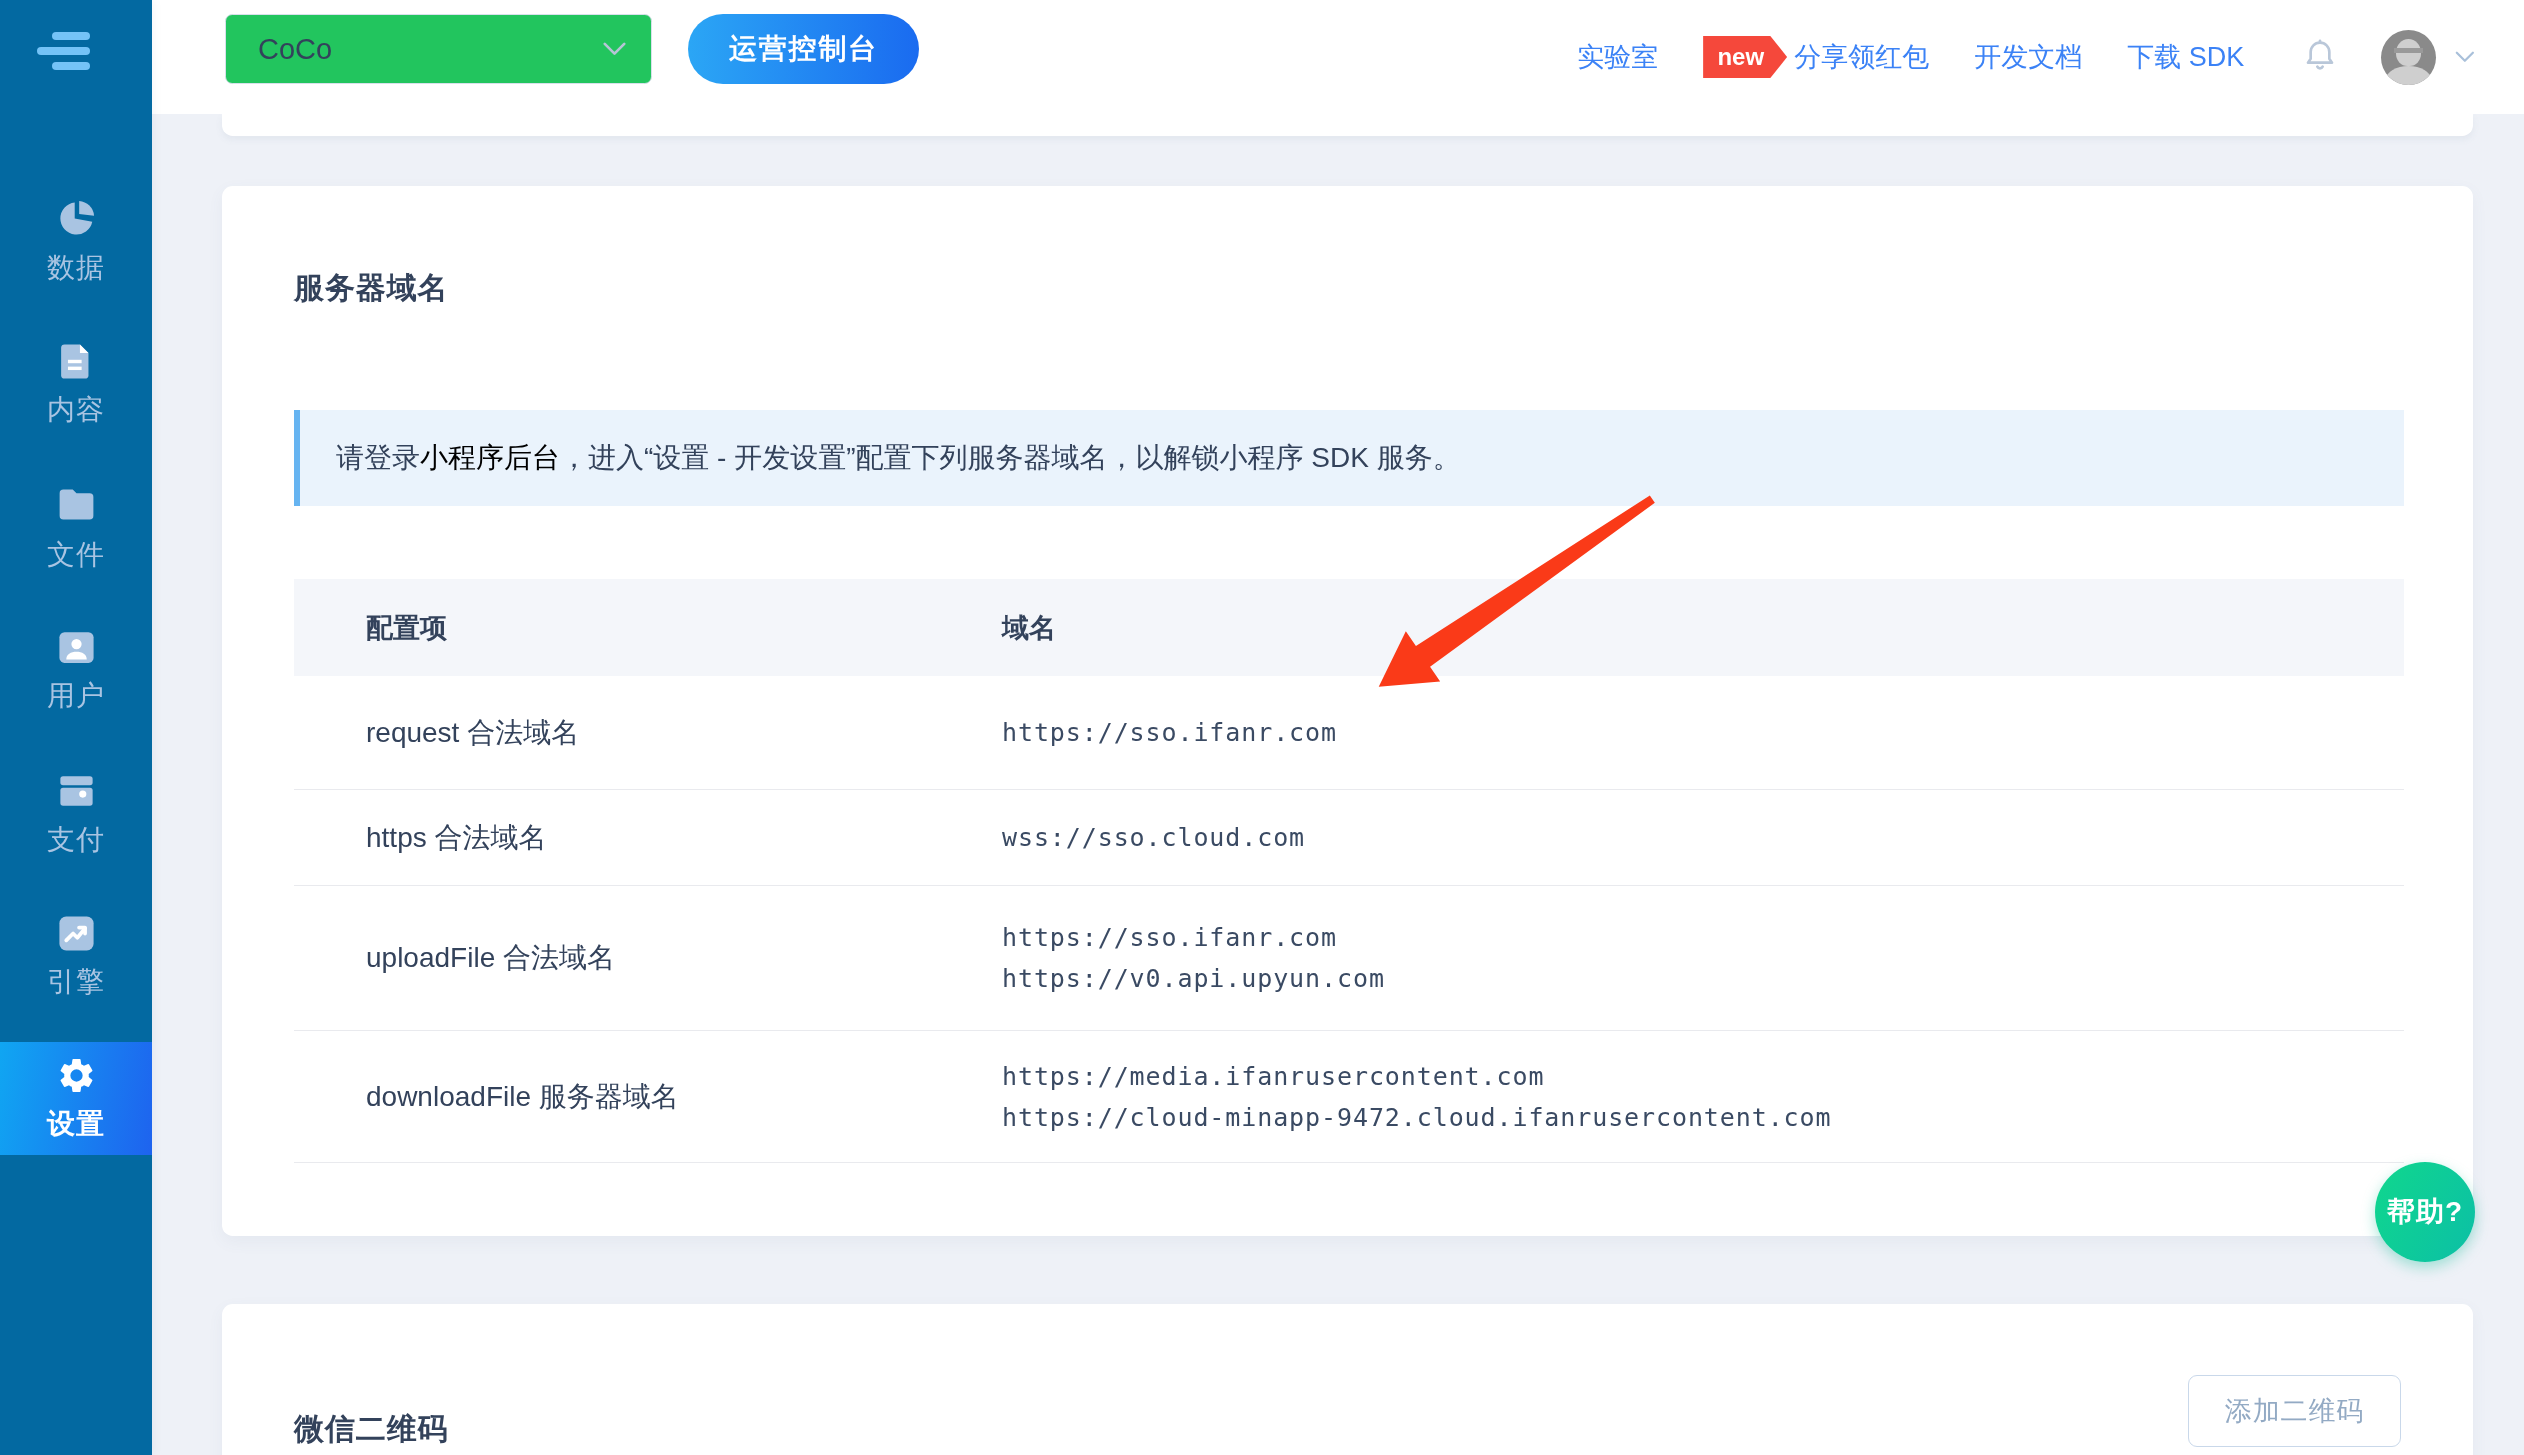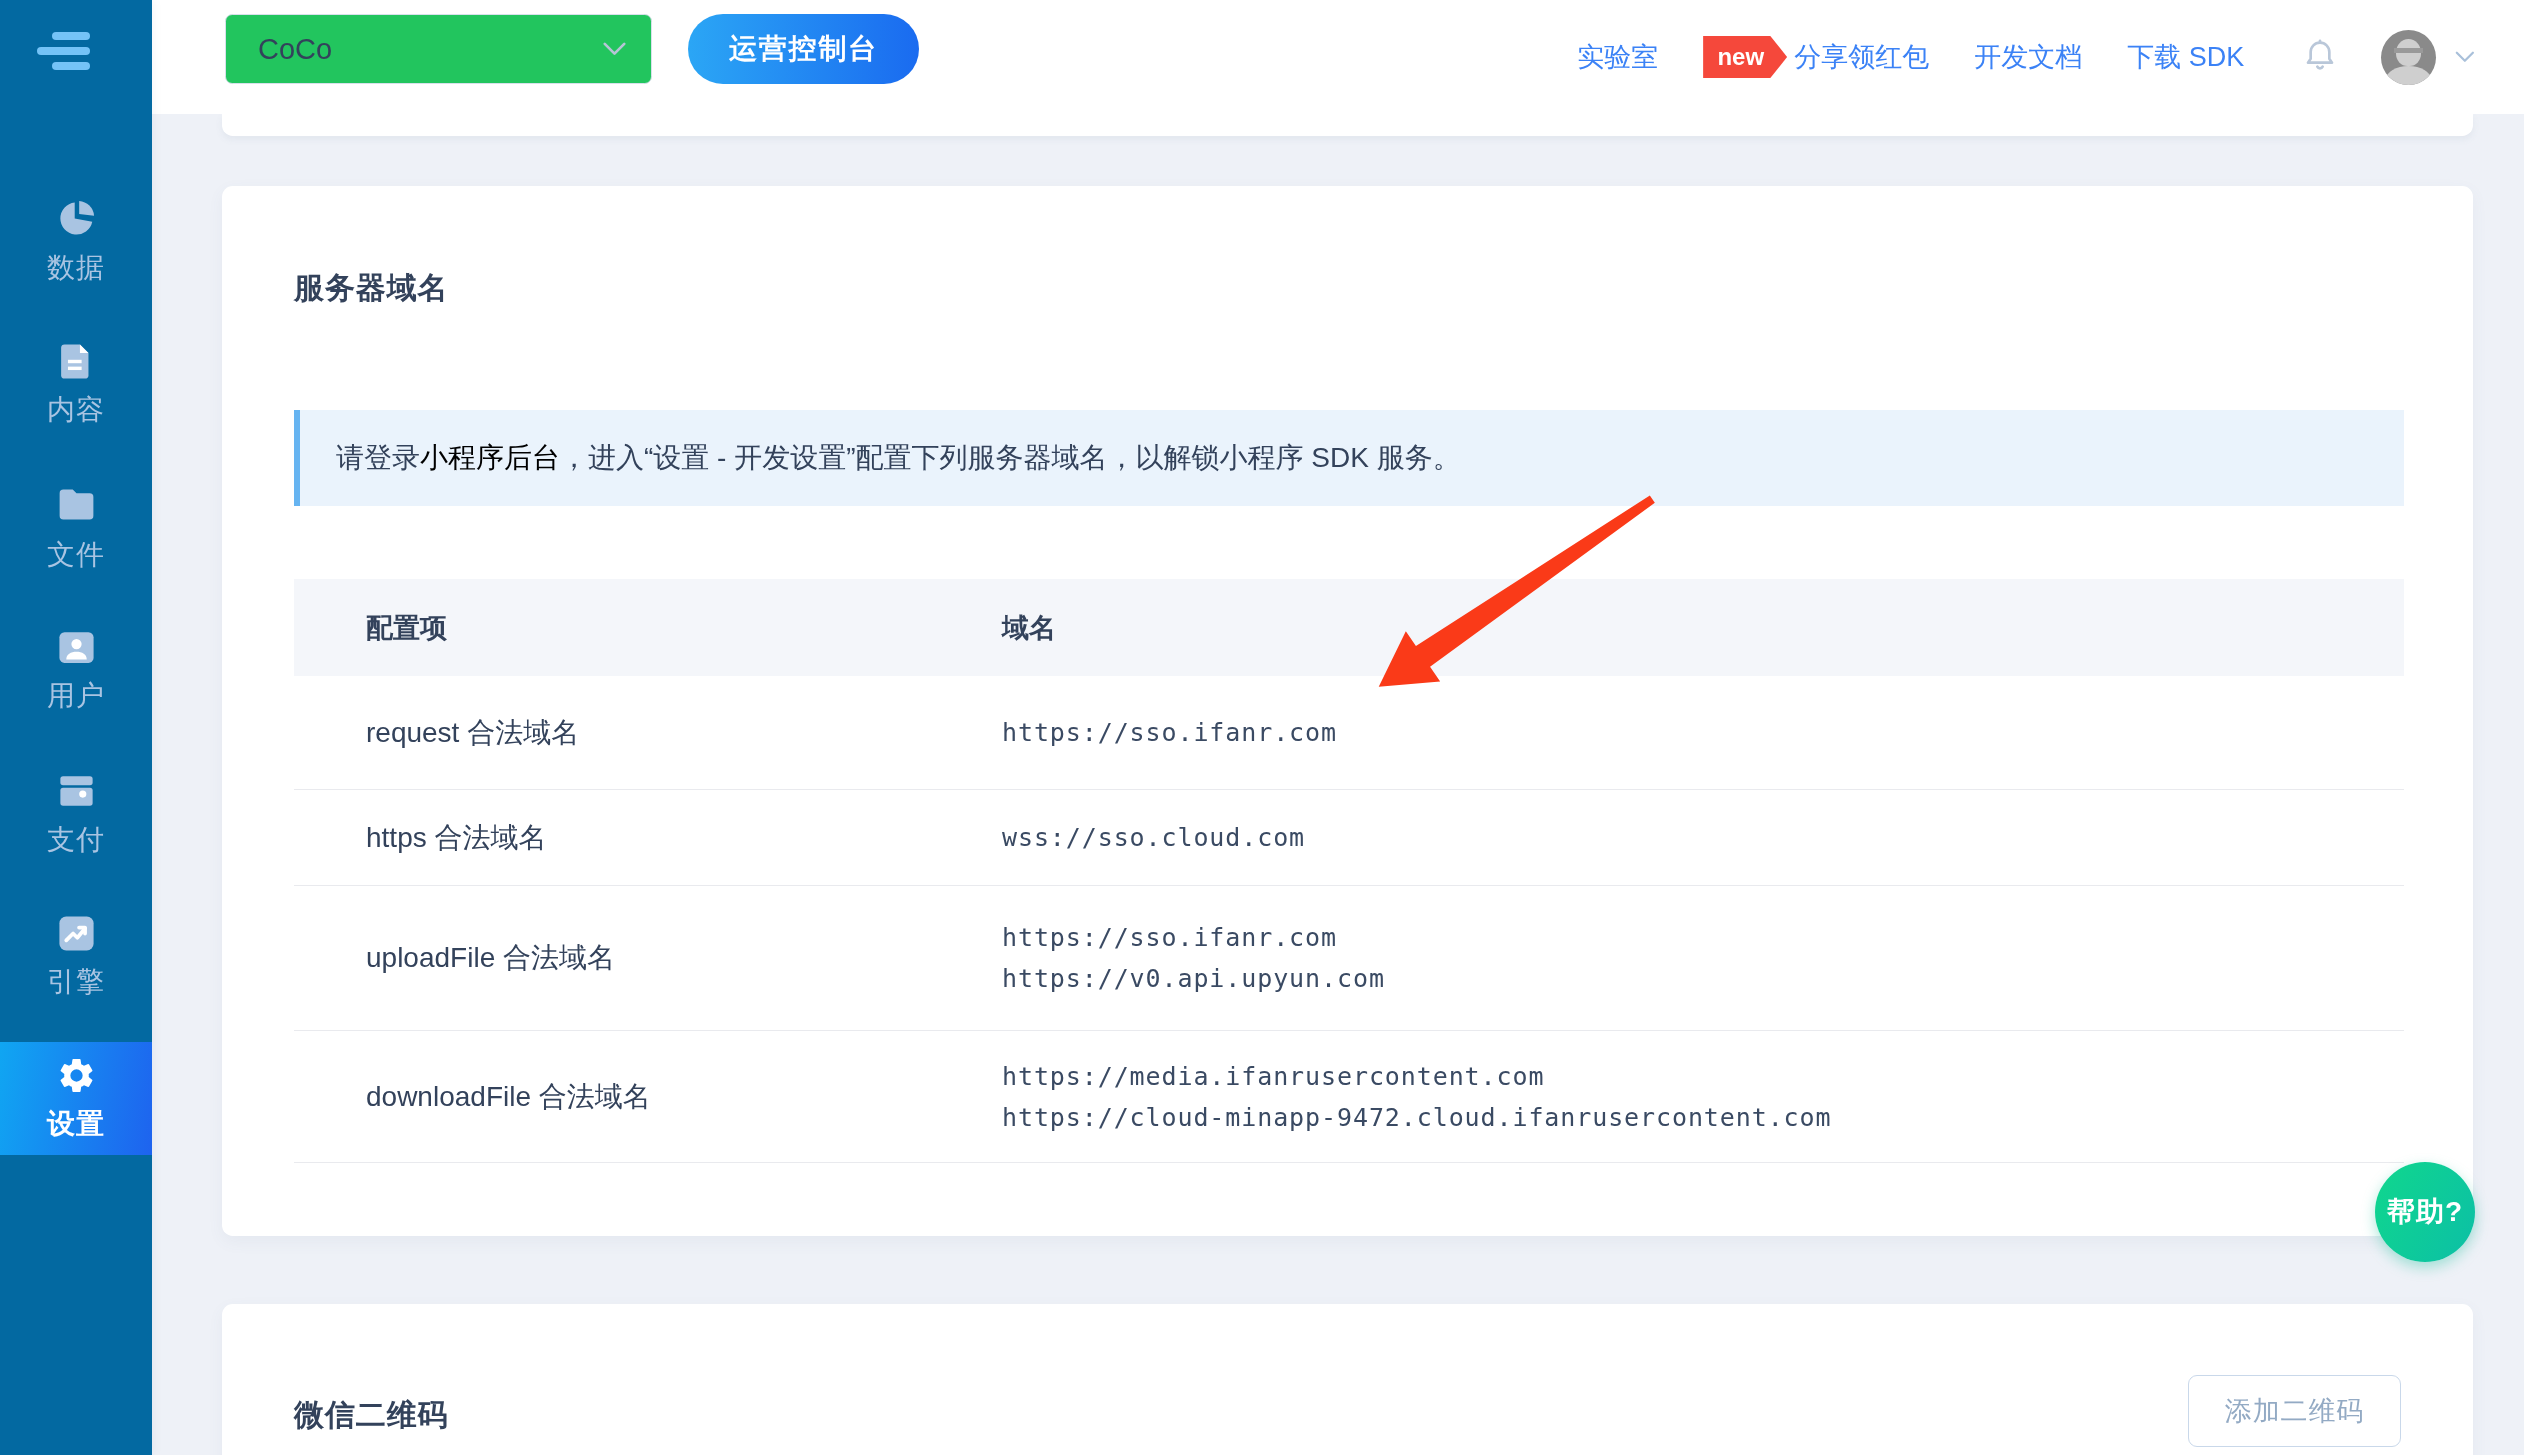--- a/index.html
+++ b/index.html
@@ -64,21 +64,21 @@
   .thead { display:flex; align-items:center; height:97px; background:#f4f6fa; }
   .th { font-size:27px; font-weight:bold; color:#33425b; }
   .col-key { width:708px; padding-left:72px; flex:none; }
   .col-dom { flex:1; }
   .trow { display:flex; align-items:center; border-bottom:1.8px solid #e9eaee; }
   .trow .key { font-size:28px; color:#33425b; }
   .domain { font-family:"DejaVu Sans Mono","Liberation Mono",monospace; font-size:25px; color:#3a4a63;
       line-height:41px; letter-spacing:0.9px; }
   .h127 { min-height:114px; } .h107 { min-height:96px; } .h162 { min-height:145px; } .h148 { min-height:132px; }
 
-  .card2 .card-title { position:absolute; left:72px; top:91px; }
+  .card2 .card-title { position:absolute; left:72px; top:105px; }
   .add-qr-btn { position:absolute; right:72px; top:71px; width:213px; height:72px; background:#fff;
       border:1.8px solid #c9d8ea; border-radius:9px; color:#93aac4; font-size:27px; cursor:pointer;
       font-family:inherit; letter-spacing:0.9px; }
 
   .help-btn { position:absolute; left:2375px; top:1162px; width:100px; height:100px; border-radius:50%;
       background:linear-gradient(120deg,#10d78d 0%,#0cbfa6 100%); color:#fff; font-size:28px; font-weight:bold;
       display:flex; align-items:center; justify-content:center; cursor:pointer; z-index:40;
       box-shadow:0 5.4px 14.3px rgba(14,190,150,0.35); letter-spacing:0.9px; }
 
   .arrow-overlay { position:absolute; left:0; top:0; width:2525px; height:1456px; z-index:35; pointer-events:none; }
@@ -243,21 +243,21 @@
 
       <div class="trow h162">
         <div class="key col-key">uploadFile 合法域名</div>
         <div class="col-dom">
           <div class="domain">https://sso.ifanr.com</div>
           <div class="domain">https://v0.api.upyun.com</div>
         </div>
       </div>
 
       <div class="trow h148">
-        <div class="key col-key">downloadFile 合法域名</div>
+        <div class="key col-key">downloadFile 服务器域名</div>
         <div class="col-dom">
           <div class="domain">https://media.ifanrusercontent.com</div>
           <div class="domain">https://cloud-minapp-9472.cloud.ifanrusercontent.com</div>
         </div>
       </div>
     </div>
   </div>
 
   <div class="card card2">
     <div class="card-title">微信二维码</div>

